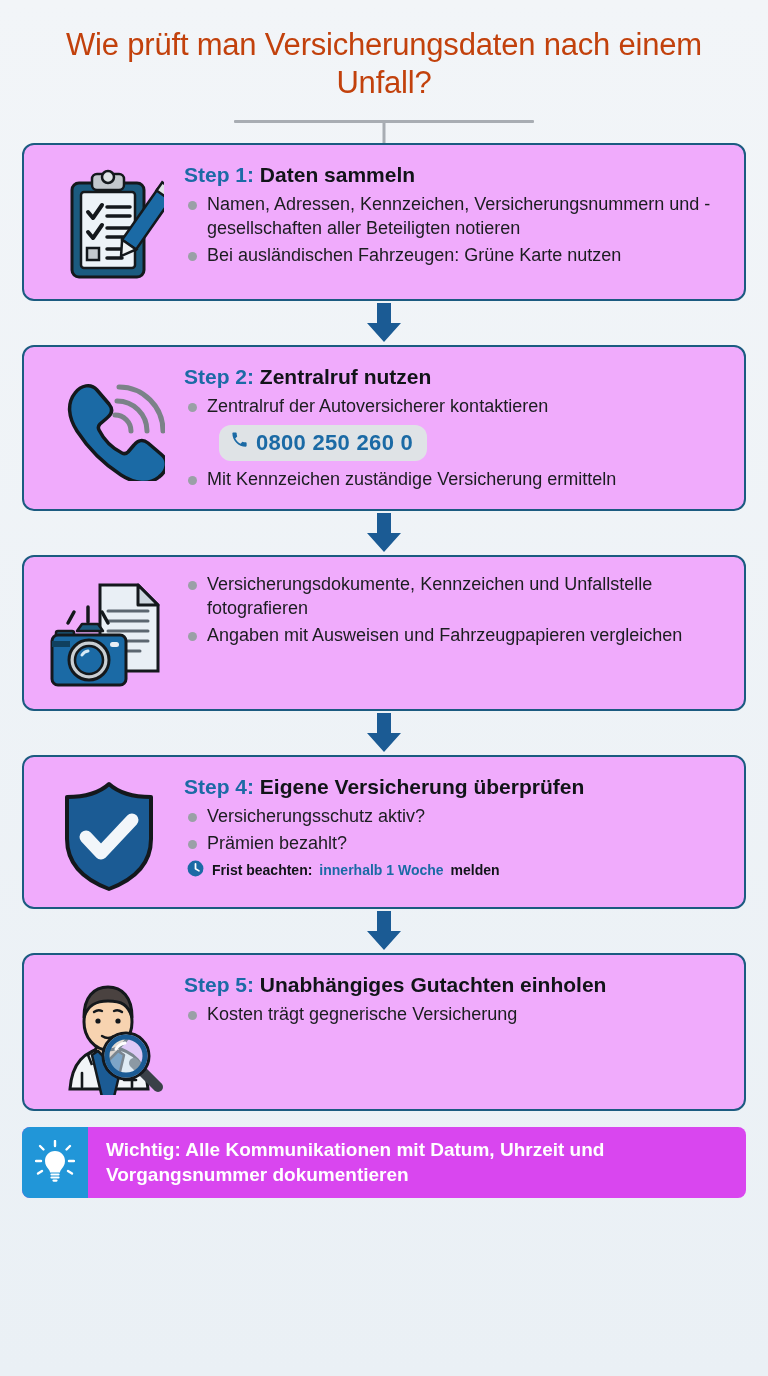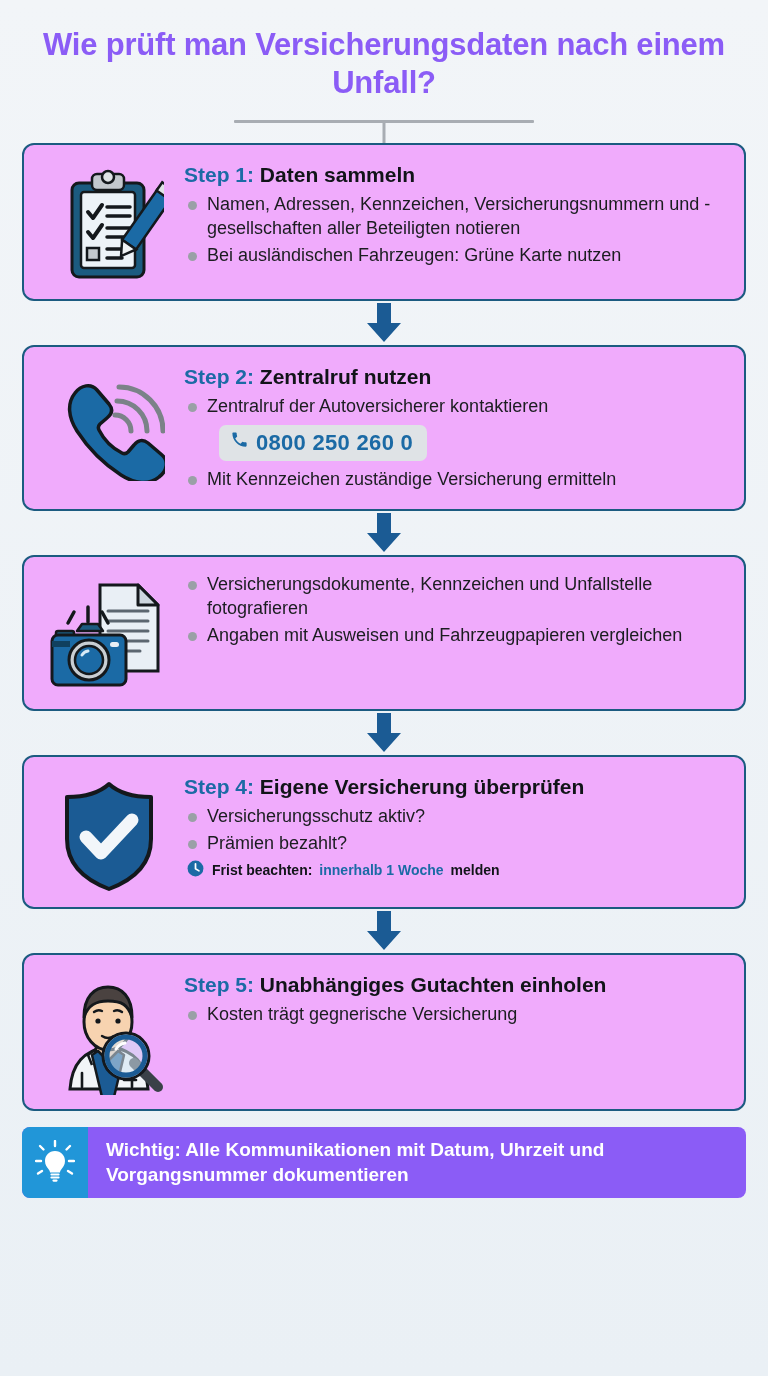--- a/index.html
+++ b/index.html
@@ -10,23 +10,23 @@
   }
   body {
     background: linear-gradient(180deg, #f2f5f8 0%, #eaf0f5 100%);
     position: relative;
     overflow: hidden;
   }
 
   
   .title-wrap { padding: 26px 30px 0; text-align: center; }
   .title {
-    color: #8b5cf6;
+    color: #c2410c;
     font-size: 31px;
-    font-weight: bold;
+    font-weight: normal;
     line-height: 1.22;
     letter-spacing: -0.2px;
   }
   .title-divider {
     width: 300px; height: 3px;
     background: #a8adb3;
     margin: 18px auto 0;
     border-radius: 1px;
     position: relative;
   }
@@ -83,21 +83,21 @@
   }
   li.nobullet { padding-left: 10px; }
   li.nobullet::before { display: none; }
 
   
   .phone-badge {
     display: inline-flex;
     align-items: center;
     gap: 7px;
     background: #dfe3e6;
-    border-radius: 7px;
+    border-radius: 12px;
     padding: 3px 14px 4px 11px;
     margin: 3px 0 4px 12px;
   }
   .phone-badge .num {
     color: #1b6aa5;
     font-weight: bold;
     font-size: 22px;
     letter-spacing: 0.3px;
   }
 
@@ -118,21 +118,21 @@
   .arrow {
     height: 44px;
     display: flex;
     align-items: center;
     justify-content: center;
   }
 
   
   .footer {
     margin: 16px 22px 0;
-    background: #8b5cf6;
+    background: #d946ef;
     border-radius: 8px;
     display: flex;
     align-items: stretch;
     overflow: hidden;
     min-height: 68px;
   }
   .footer-icon {
     flex: 0 0 66px;
     background: #2196d8;
     display: flex;

